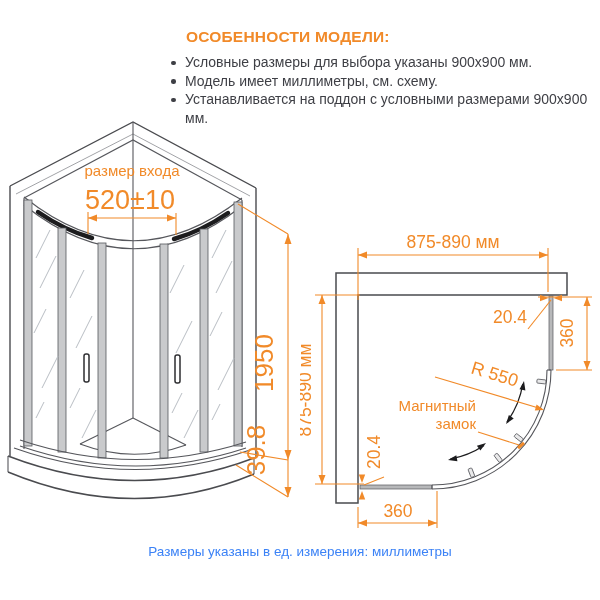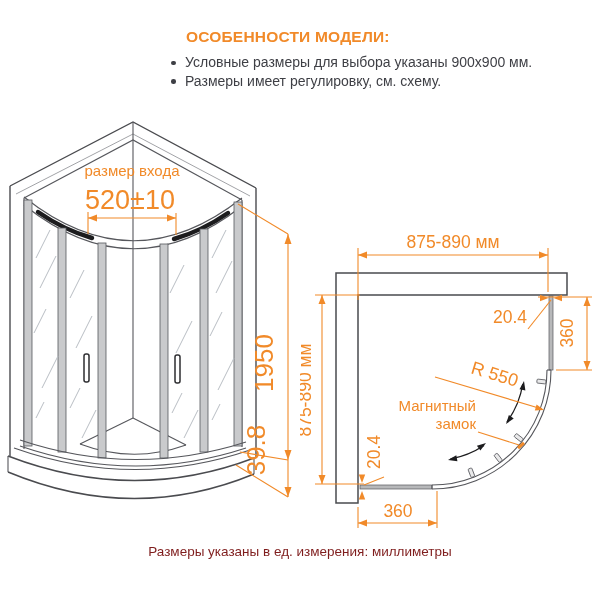--- a/index.html
+++ b/index.html
@@ -28,32 +28,33 @@
   .t15{font-size:15px;}
   .t17{font-size:17.5px;}
   .t18{font-size:18px;}
   .t26{font-size:26px;}
   .t27{font-size:27px;}
   .wall{fill:#fff;stroke:#4A4B4F;stroke-width:1.5;}
   .bump{fill:#e9e9ea;stroke:#56575C;stroke-width:.8;}
   .slide{stroke:#1c1c1e;stroke-width:1.3;fill:none;}
   .guide{stroke:#1c1c1e;stroke-width:4.5;fill:none;stroke-linecap:round;}
   .handle{fill:#fff;stroke:#2e2e31;stroke-width:1.5;}
-  .footer-note{position:absolute;left:0;top:544px;width:600px;margin:0;text-align:center;font-size:13.5px;color:#7f1d1d;}
+  .footer-note{position:absolute;left:0;top:544px;width:600px;margin:0;text-align:center;font-size:13.5px;color:#3b82f6;}
 </style>
 </head>
 <body>
 
 <div class="canvas">
 
   <section class="features">
     <h2>ОСОБЕННОСТИ МОДЕЛИ:</h2>
     <ul>
       <li><span>Условные размеры для выбора указаны 900x900 мм.</span></li>
-      <li><span>Размеры имеет регулировку, см. схему.</span></li>
+      <li><span>Модель имеет миллиметры, см. схему.</span></li>
+      <li><span>Устанавливается на поддон с условными размерами 900x900 мм.</span></li>
     </ul>
   </section>
 
   <svg class="front-view" width="296" height="440" viewBox="0 0 296 440">
 
     <g>
       <polyline class="dln-b" points="10,78 133,14 256,80"></polyline>
       <polyline class="thin" points="16,86 133,26 250,88"></polyline>
       <polyline class="dln" points="24,90 133,32 242,92"></polyline>
       <line class="dln-b" x1="10" y1="78" x2="10" y2="348"></line>

